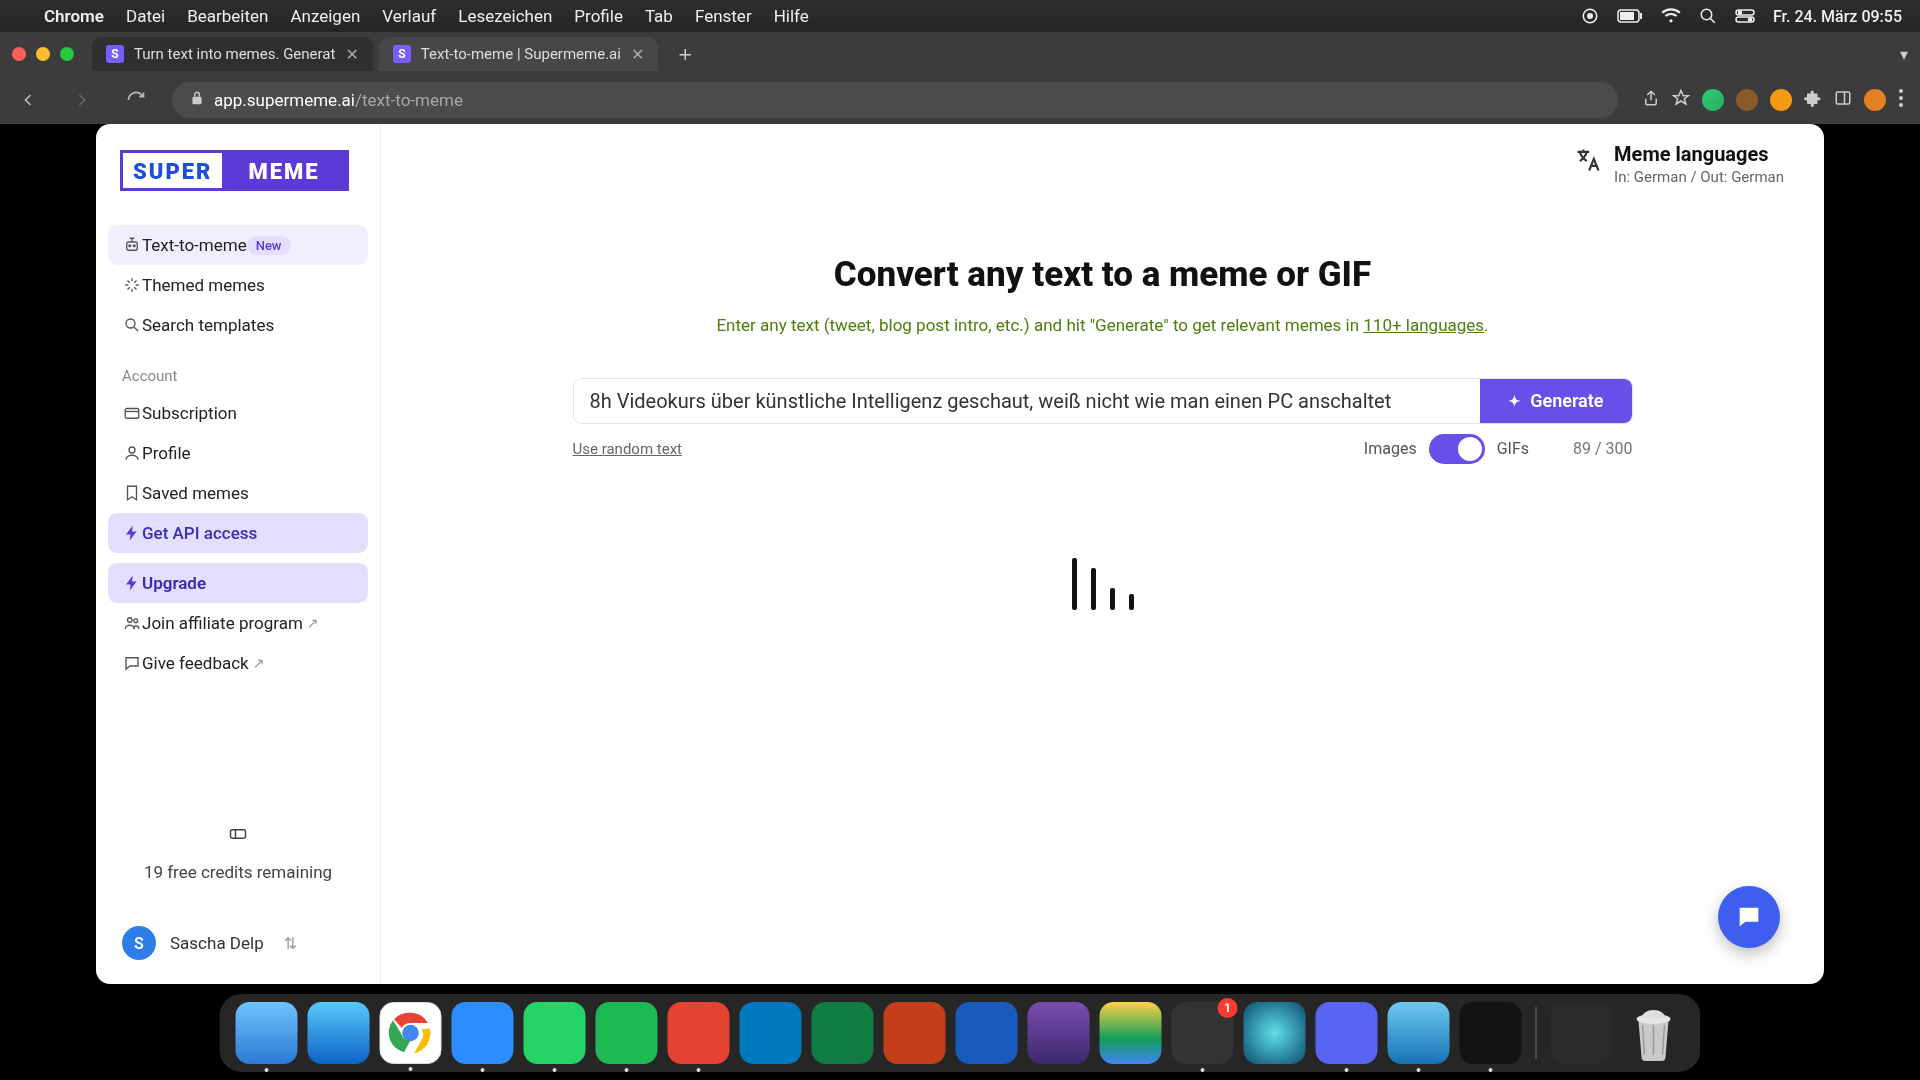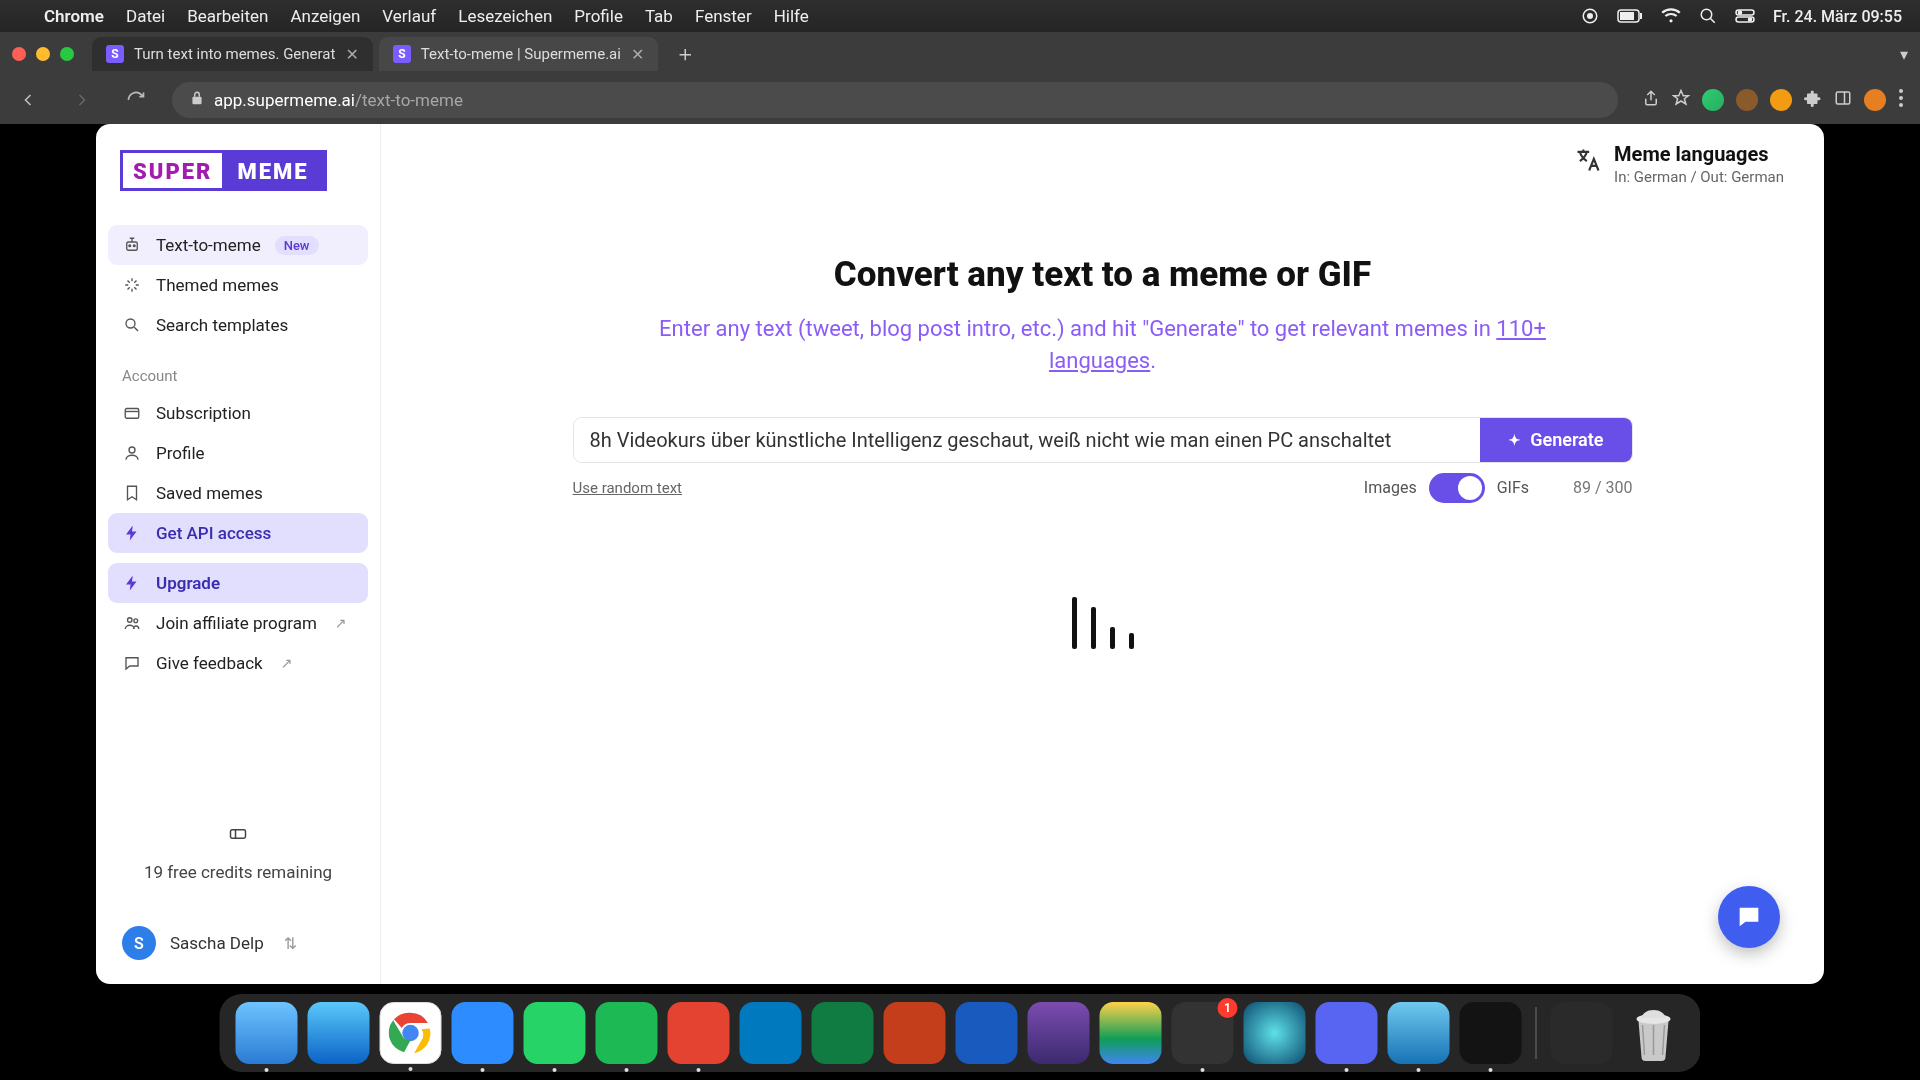--- a/index.html
+++ b/index.html
@@ -54,24 +54,24 @@
   .url-actions .icon{color:#ccc;}
 
   
   .viewport-wrap{padding:0 96px 0 96px;}
   .page{background:#fff;border-radius:14px;height:860px;display:flex;overflow:hidden;position:relative;}
 
   
   .sidebar{width:285px;border-right:1px solid var(--sidebar-border);display:flex;flex-direction:column;padding:26px 12px 12px 12px;}
   .logo{margin:0 12px 34px 12px;}
   .logo-box{display:inline-flex;align-items:center;border:3px solid #5b3bd6;font-family:Impact,'Arial Black',sans-serif;font-weight:900;letter-spacing:2px;font-size:22px;}
-  .logo-box .super{background:#fff;color:#a21caf;padding:6px 10px 4px;}
-  .logo-box .meme{background:#5b3bd6;color:#fff;padding:6px 15px 4px;}
-
-  .nav-item{display:flex;align-items:center;gap:14px;padding:10px 14px;border-radius:9px;color:#222;font-size:17px;cursor:pointer;}
+  .logo-box .super{background:#fff;color:#1d4ed8;padding:6px 10px 4px;}
+  .logo-box .meme{background:#5b3bd6;color:#fff;padding:6px 26px 4px;}
+
+  .nav-item{display:flex;align-items:center;padding:10px 14px;border-radius:9px;color:#222;font-size:17px;cursor:pointer;}
   .nav-item.active{background:#f1effd;}
   .nav-item .ico{width:20px;height:20px;color:#555;display:flex;align-items:center;justify-content:center;}
   .nav-item .ico svg{display:block;}
   .nav-badge{background:var(--pill-bg);color:#5b3bd6;font-size:13px;padding:2px 9px;border-radius:11px;font-weight:500;}
   .section-label{color:#888;font-size:15px;padding:22px 14px 8px;}
   .nav-item.highlight{background:var(--pill-bg);color:#3a2daf;font-weight:500;}
   .nav-item.highlight .ico{color:#5b3bd6;}
   .nav-block{margin-top:10px;}
   .ext-link{color:#999;font-size:14px;margin-left:4px;}
 
@@ -83,21 +83,21 @@
 
   
   .main{flex:1;position:relative;display:flex;flex-direction:column;align-items:center;padding-top:20px;}
   .lang-block{position:absolute;right:40px;top:18px;display:flex;gap:12px;align-items:flex-start;}
   .lang-block .ico{margin-top:4px;color:#333;}
   .lang-block .title{font-weight:700;font-size:20px;color:#111;}
   .lang-block .sub{color:#666;font-size:15px;margin-top:2px;}
 
   .hero{margin-top:110px;text-align:center;max-width:980px;}
   .hero h1{font-size:35px;font-weight:800;color:var(--text-dark);margin:0 0 18px;}
-  .hero p{font-size:22px;color:#8b5cf6;margin:0;line-height:1.45;}
+  .hero p{font-size:17px;color:#4d7c0f;margin:0;line-height:1.45;}
   .hero .lang-link{text-decoration:underline;}
 
   .generator{margin-top:40px;width:1060px;}
   .gen-row{display:flex;border:1px solid #e2e2e7;border-radius:9px;overflow:hidden;height:46px;}
   .gen-input{flex:1;border:none;outline:none;font-size:20px;padding:0 16px;color:#333;}
   .gen-btn{background:var(--purple);color:#fff;border:none;padding:0 28px;font-size:18px;font-weight:600;display:flex;align-items:center;gap:10px;cursor:pointer;}
   .gen-btn .plus{font-size:14px;}
   .below-row{display:flex;align-items:center;margin-top:10px;font-size:15px;}
   .random-link{color:#666;text-decoration:underline;cursor:pointer;}
   .below-spacer{flex:1;}

